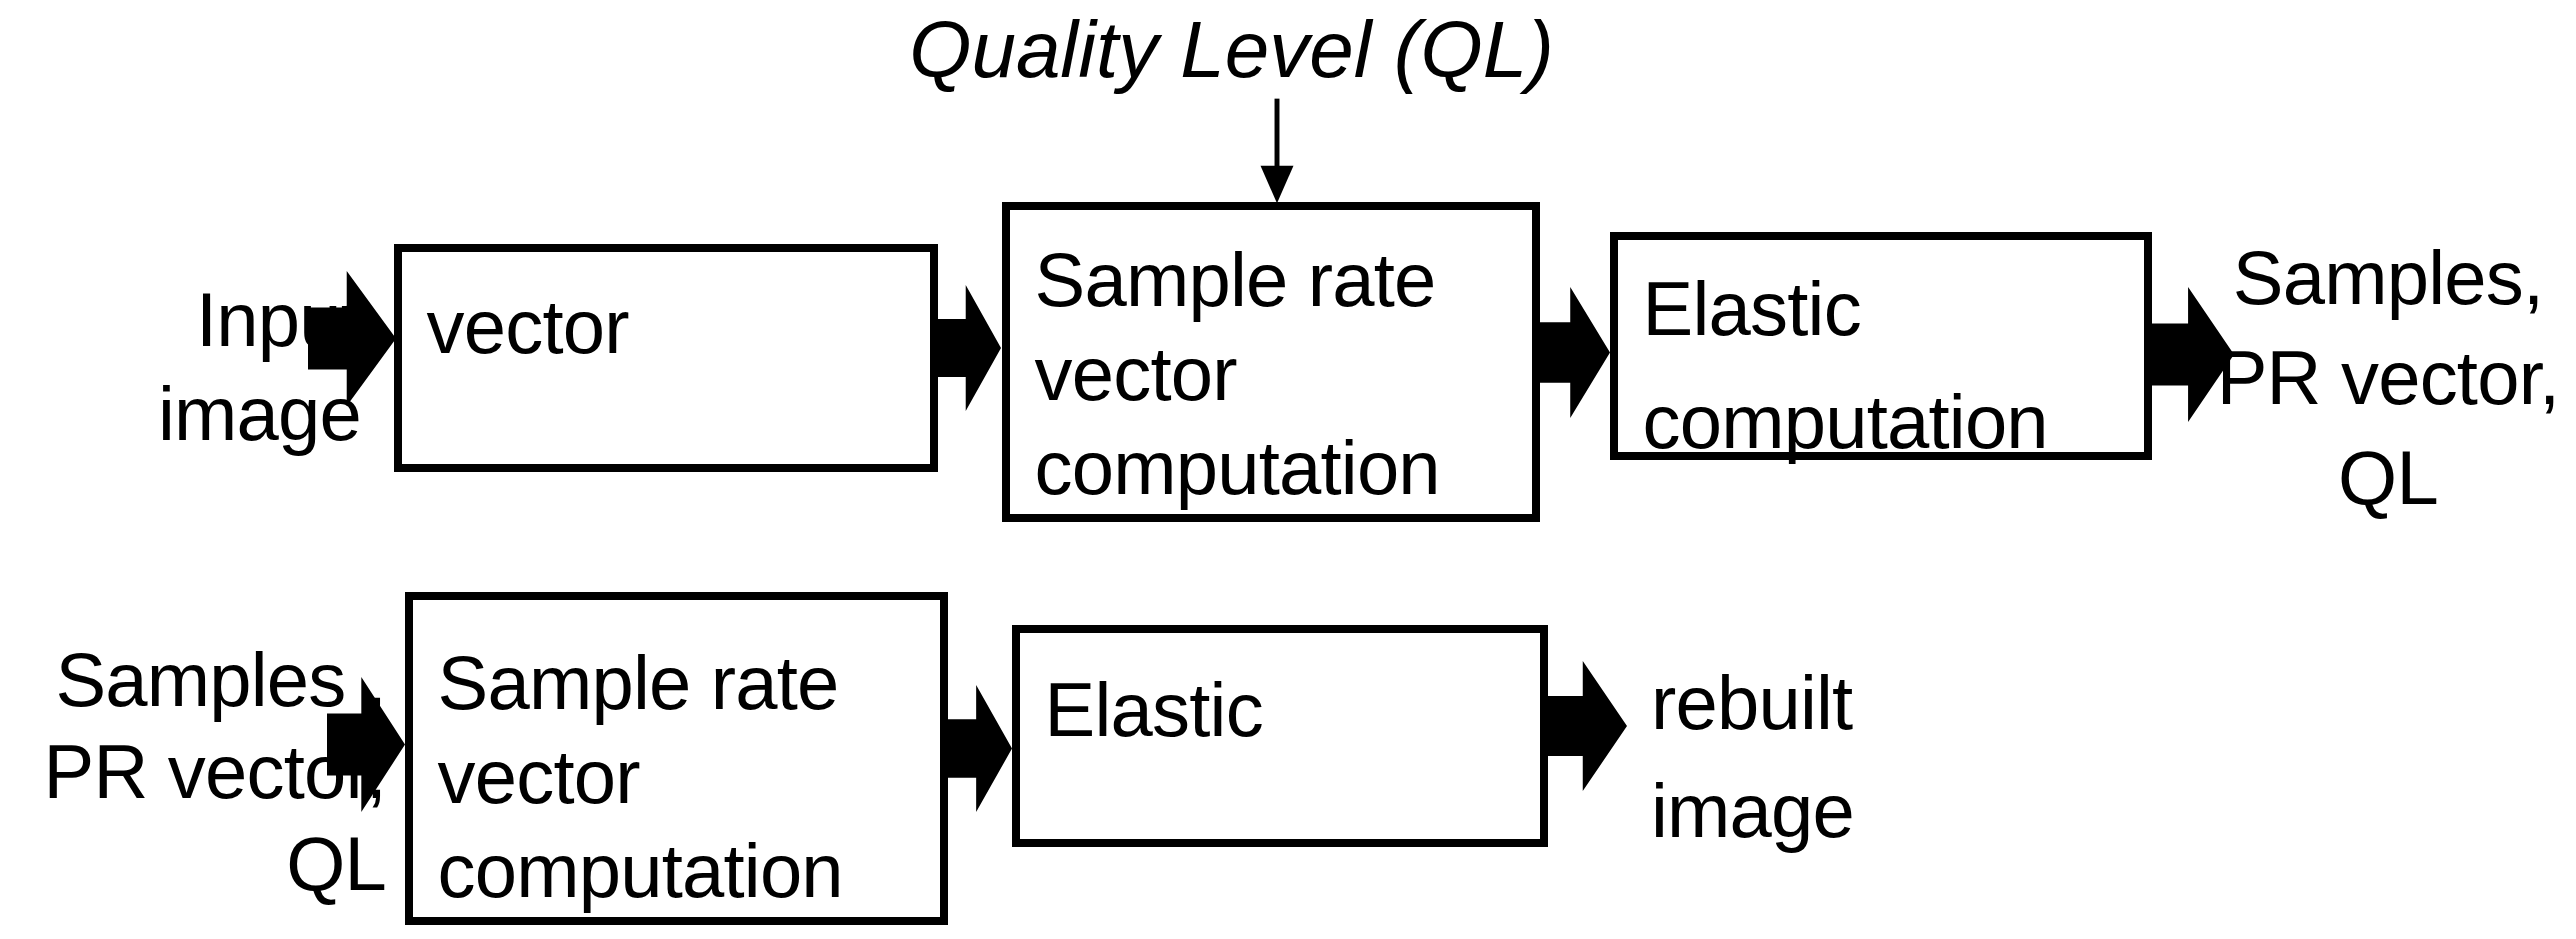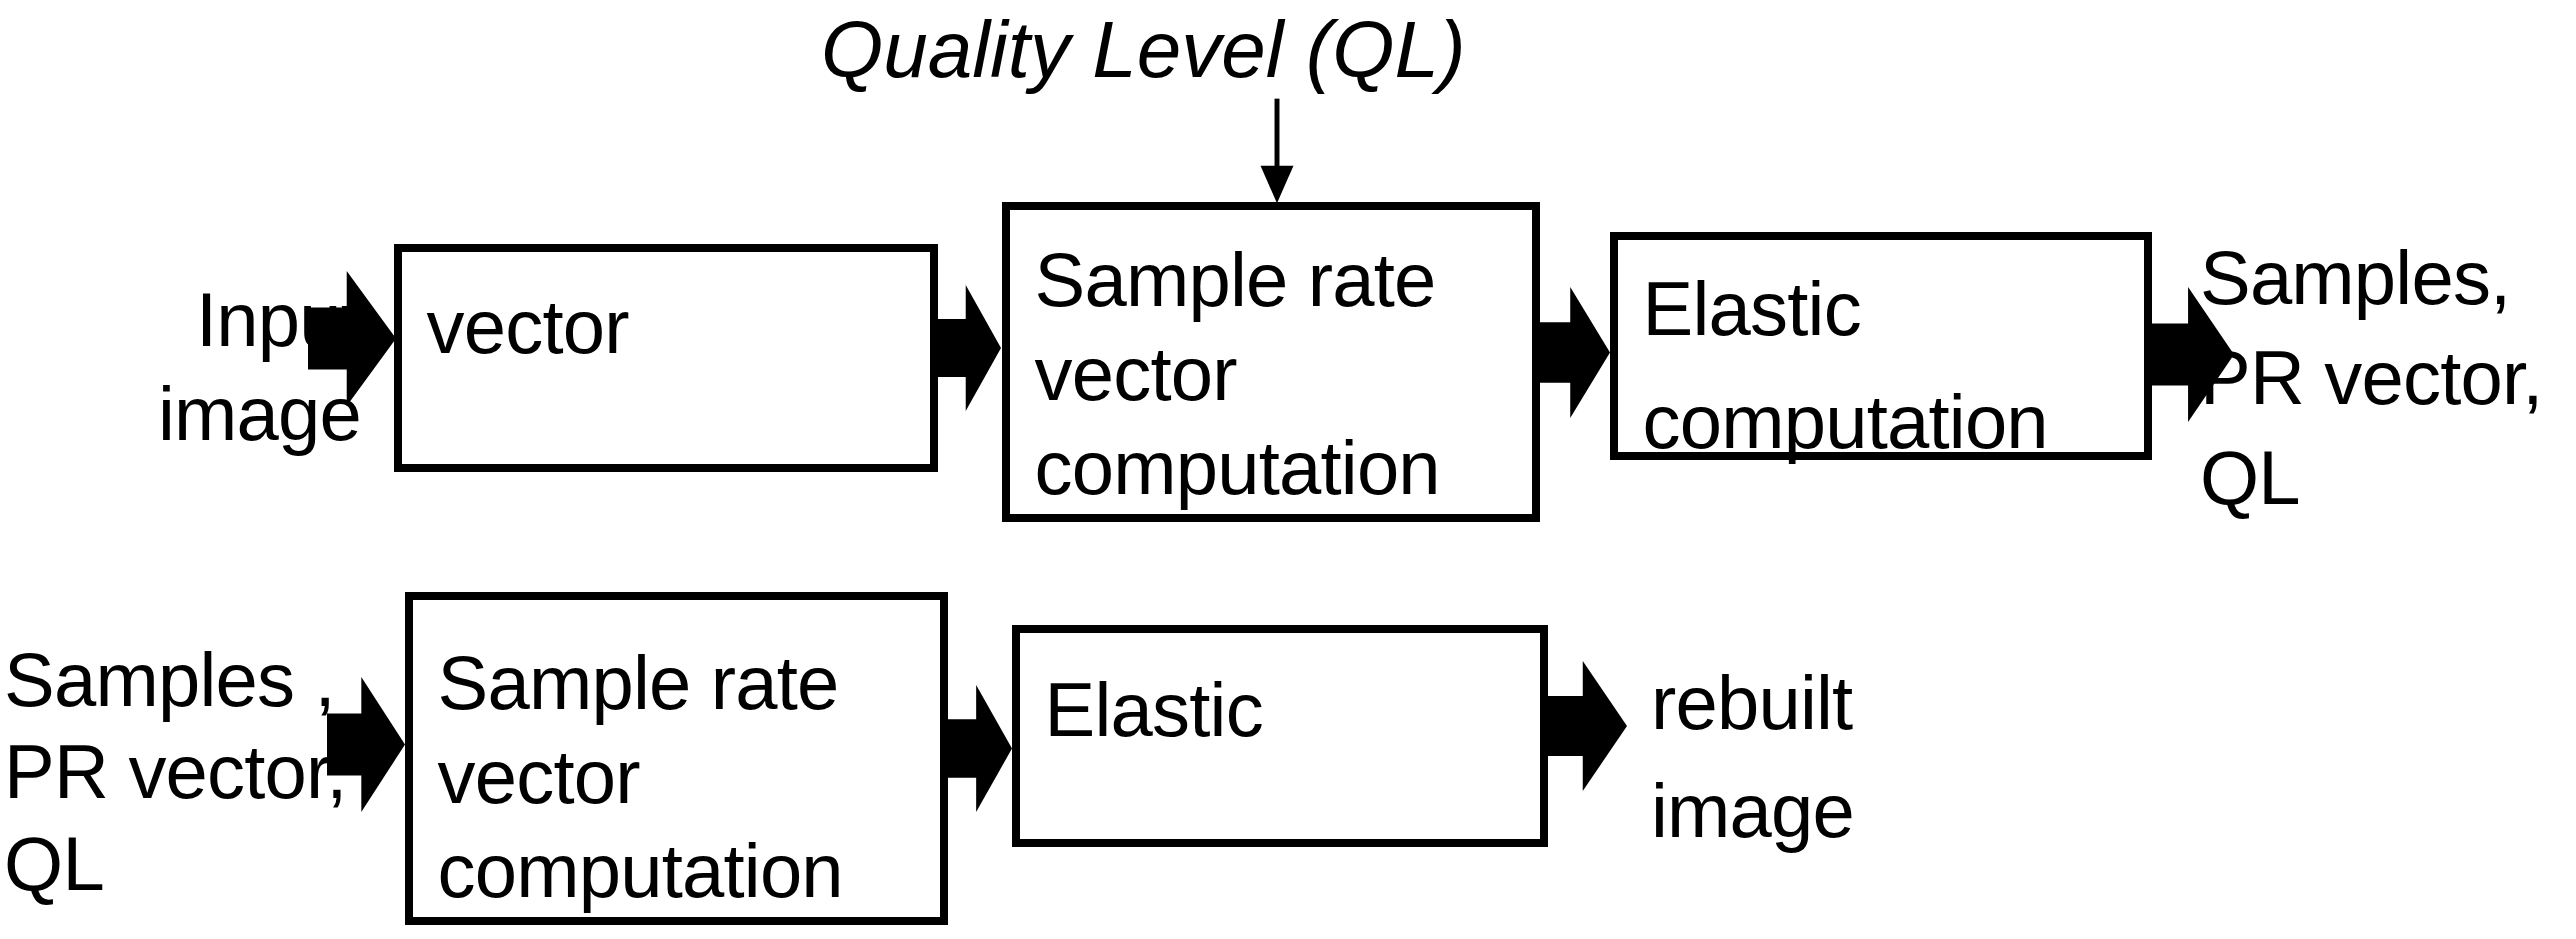--- a/index.html
+++ b/index.html
@@ -8,20 +8,21 @@
     width: 2576px;
     height: 939px;
     background: #ffffff;
     color: #000000;
     font-family: "Liberation Sans", sans-serif;
     overflow: hidden;
   }
   .title {
     position: absolute;
     left: 821px; top: 4.9px; width: 821px;
+    text-align: center;
     font-style: italic;
     font-size: 80px;
     line-height: 90px;
     white-space: nowrap;
   }
   .node {
     position: absolute;
     box-sizing: border-box;
     border: 8.2px solid #000000;
     background: #ffffff;
@@ -49,22 +50,22 @@
   #box2 { left: 1002px; top: 202px; width: 538px; height: 320px; }
   #box2 .node-text { padding-top: 23px; }
   #box3 { left: 1610px; top: 232px; width: 542px; height: 228px; }
   #box3 .node-text { padding-top: 11.5px; line-height: 113px; }
   #box4 { left: 405px;  top: 592px; width: 543px; height: 333px; }
   #box4 .node-text { padding-top: 36px; }
   #box5 { left: 1012px; top: 625px; width: 536px; height: 222px; }
   #box5 .node-text { padding-top: 29.6px; }
 
   #label-input     { left: 33px;   top: 273px; width: 328px; text-align: right; }
-  #label-out-top   { left: 2200px; top: 228px; width: 376px; text-align: left; line-height: 100px; }
-  #label-in-bottom { left: 4.1px;    top: 634px; width: 382px; text-align: left; line-height: 92px; }
+  #label-out-top   { left: 2200px; top: 228px; width: 376px; text-align: center; line-height: 100px; }
+  #label-in-bottom { left: 4.1px;    top: 634px; width: 382px; text-align: right; line-height: 92px; }
   #label-rebuilt   { left: 1639px; top: 649px; width: 345px; line-height: 108px; margin-left: 12px; }
 
   #a1 { left: 308px;  top: 271px; width: 88px; height: 135px; }
   #a2 { left: 938px; top: 285px; width: 63px;  height: 126px; }
   #a3 { left: 1539px; top: 287px; width: 71px;  height: 131px; }
   #a4 { left: 2152px; top: 287px; width: 82px; height: 135px; }
   #a5 { left: 327px;  top: 677px; width: 78px;  height: 135px; }
   #a6 { left: 948px; top: 685px; width: 64px;  height: 127px; }
   #a7 { left: 1548px; top: 661px; width: 79px;  height: 130px; }
 

